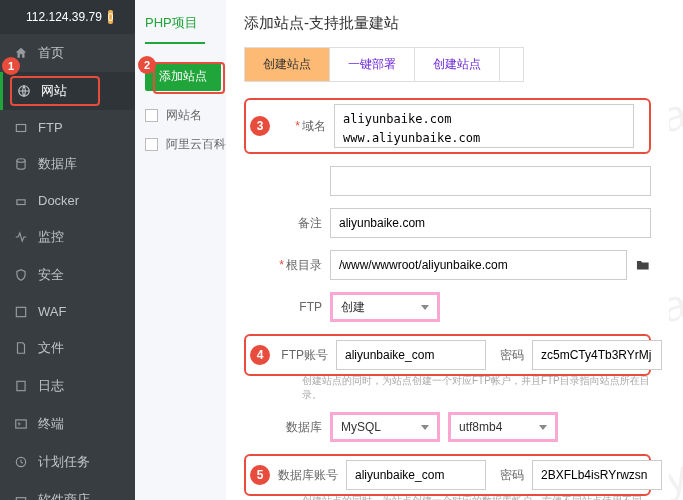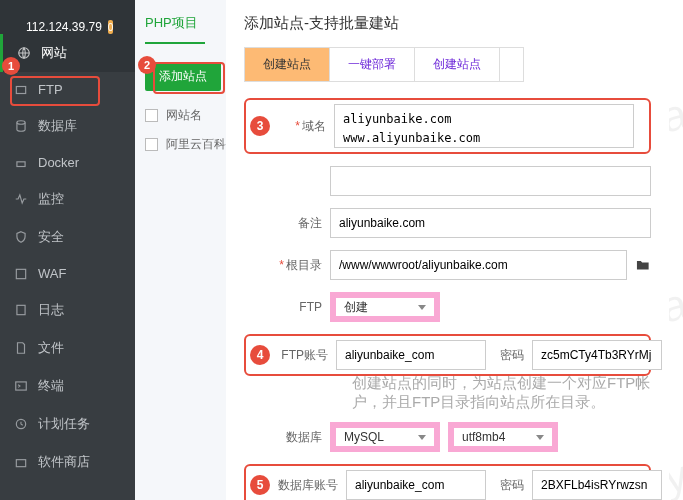--- a/index.html
+++ b/index.html
@@ -1,18 +1,18 @@
 <!DOCTYPE html>
 <html><head>
 <meta charset="utf-8">
 <style>
 *{box-sizing:border-box;margin:0;padding:0}
 body{font-family:"Microsoft YaHei",Arial,sans-serif;font-size:13px;color:#333;background:#fff;width:683px;height:500px;overflow:hidden;position:relative}
 .sidebar{position:absolute;left:0;top:0;width:135px;height:500px;background:#383d41;color:#c0c4c8}
-.sidebar-top{height:34px;display:flex;align-items:flex-end;padding:0 20px;gap:6px;background:#2f3438}
+.sidebar-top{height:34px;display:flex;align-items:center;padding:0 20px;gap:6px;background:#2f3438}
 .shield{width:14px;height:14px}
 .ip{color:#fff;font-size:12px}
 .sq{width:14px;height:14px;border-radius:2px;display:inline-flex;align-items:center;justify-content:center;color:#fff;font-size:10px}
 .sq-o{background:#f0ad4e}.sq-g{background:#5cb85c}
 .nav-item{display:flex;align-items:center;gap:10px;padding:10px 14px;cursor:pointer;font-size:13px}
 .nav-item.active{background:#2f3438;color:#fff;border-left:3px solid #20a53a}
 .nav-item .ic{width:14px;height:14px;opacity:.7;flex-shrink:0}
 .marker1{position:absolute;left:2px;top:57px;width:18px;height:18px;border-radius:50%;background:#e74c3c;color:#fff;display:flex;align-items:center;justify-content:center;font-size:11px;font-weight:bold;z-index:5}
 .red-box1{position:absolute;left:10px;top:76px;width:90px;height:30px;border:2px solid #e74c3c;border-radius:4px;z-index:4;pointer-events:none}
 .col2{position:absolute;left:135px;top:0;width:105px;height:500px;background:#f5f7fa;border-right:1px solid #ececec;padding:10px}
@@ -26,24 +26,24 @@
 .modal-title{font-size:15px;color:#333;margin-bottom:14px}
 .tabs{border:1px solid #ddd;display:flex;width:280px;margin-bottom:16px}
 .tabs span{padding:8px 18px;font-size:12px;border-right:1px solid #ddd;cursor:pointer}
 .tabs span.act{background:#fdba74}
 .tabs span:not(.act){color:#6d28d9}
 .row{display:flex;align-items:center;margin-bottom:12px;gap:8px}
 .lbl{width:68px;text-align:right;font-size:12px;color:#666;flex-shrink:0}
 .req{color:#e74c3c;margin-right:2px}
 .inp{border:1px solid #ccc;padding:5px 8px;font-size:12px;height:30px}
 .ta{border:1px solid #ccc;padding:5px 8px;font-size:12px;line-height:1.6;height:44px;width:320px;resize:none}
-.sel{border:6px solid #f9a8d4;padding:5px 8px;font-size:12px;height:30px;display:flex;align-items:center;justify-content:space-between;gap:8px}
+.sel{border:3px solid #f9a8d4;padding:5px 8px;font-size:12px;height:30px;display:flex;align-items:center;justify-content:space-between;gap:8px}
 .chev{width:0;height:0;border-left:4px solid transparent;border-right:4px solid transparent;border-top:5px solid #888}
 .fld-ic{width:16px;height:16px}
-.hint{font-size:15px;color:#aaa;margin-left:108px;margin-top:-6px;margin-bottom:10px}
+.hint{font-size:10px;color:#aaa;margin-left:58px;margin-top:-6px;margin-bottom:10px}
 .mk{width:20px;height:20px;border-radius:50%;background:#e74c3c;color:#fff;display:inline-flex;align-items:center;justify-content:center;font-size:12px;font-weight:bold;flex-shrink:0}
 .red-inline{border:2px solid #e74c3c;border-radius:6px;padding:4px;position:relative}
 .wm{position:absolute;color:#000;opacity:.05;font-size:44px;font-weight:300;pointer-events:none;white-space:nowrap;transform:rotate(-12deg);letter-spacing:1px}
 </style>
 </head>
 <body>
 
 <div class="wm" style="left:80px;top:40px">阿里云百科 aliyunbaike.com</div>
 <div class="wm" style="left:280px;top:110px">阿里云百科 aliyunbaike.com</div>
 <div class="wm" style="left:-40px;top:220px">阿里云百科 aliyunbaike.com</div>
@@ -53,20 +53,26 @@
 
 <div class="sidebar">
   <div class="sidebar-top">
     <svg class="shield" viewBox="0 0 24 24">
         <path fill="#888" d="M12 2l8 3v6c0 5-3.5 9.7-8 11-4.5-1.3-8-6-8-11V5l8-3z"></path>
       </svg>
     <span class="ip">112.124.39.79</span>
     <span class="sq sq-o">0</span>
     <span class="sq sq-g"></span>
   </div>
+  <div class="nav-item">
+      <svg class="ic" viewBox="0 0 24 24">
+        <path fill="currentColor" d="M12 3l9 8h-3v9h-4v-6h-4v6H6v-9H3z"></path>
+      </svg>
+      <span>首页</span>
+    </div>
   <div class="nav-item active">
       <svg class="ic" viewBox="0 0 24 24">
         <circle cx="12" cy="12" r="9" fill="none" stroke="currentColor" stroke-width="2"></circle>
         <path fill="none" stroke="currentColor" stroke-width="2" d="M3 12h18M12 3c3 3 3 15 0 18M12 3c-3 3-3 15 0 18"></path>
       </svg>
       <span>网站</span>
     </div>
   <div class="nav-item">
       <svg class="ic" viewBox="0 0 24 24">
         <rect x="4" y="6" width="16" height="12" fill="none" stroke="currentColor" stroke-width="2"></rect>
@@ -99,29 +105,29 @@
       <span>安全</span>
     </div>
   <div class="nav-item">
       <svg class="ic" viewBox="0 0 24 24">
         <rect x="4" y="4" width="16" height="16" fill="none" stroke="currentColor" stroke-width="2"></rect>
       </svg>
       <span>WAF</span>
     </div>
   <div class="nav-item">
       <svg class="ic" viewBox="0 0 24 24">
+        <path fill="none" stroke="currentColor" stroke-width="2" d="M6 3h9l3 3v15H6z"></path>
+      </svg>
+      <span>文件</span>
+    </div>
+  <div class="nav-item">
+      <svg class="ic" viewBox="0 0 24 24">
         <rect x="5" y="4" width="14" height="16" fill="none" stroke="currentColor" stroke-width="2"></rect>
       </svg>
       <span>日志</span>
-    </div>
-  <div class="nav-item">
-      <svg class="ic" viewBox="0 0 24 24">
-        <path fill="none" stroke="currentColor" stroke-width="2" d="M6 3h9l3 3v15H6z"></path>
-      </svg>
-      <span>文件</span>
     </div>
   <div class="nav-item">
       <svg class="ic" viewBox="0 0 24 24">
         <rect x="3" y="5" width="18" height="14" fill="none" stroke="currentColor" stroke-width="2"></rect>
         <path stroke="currentColor" stroke-width="2" d="M7 10l3 2-3 2"></path>
       </svg>
       <span>终端</span>
     </div>
   <div class="nav-item">
       <svg class="ic" viewBox="0 0 24 24">

